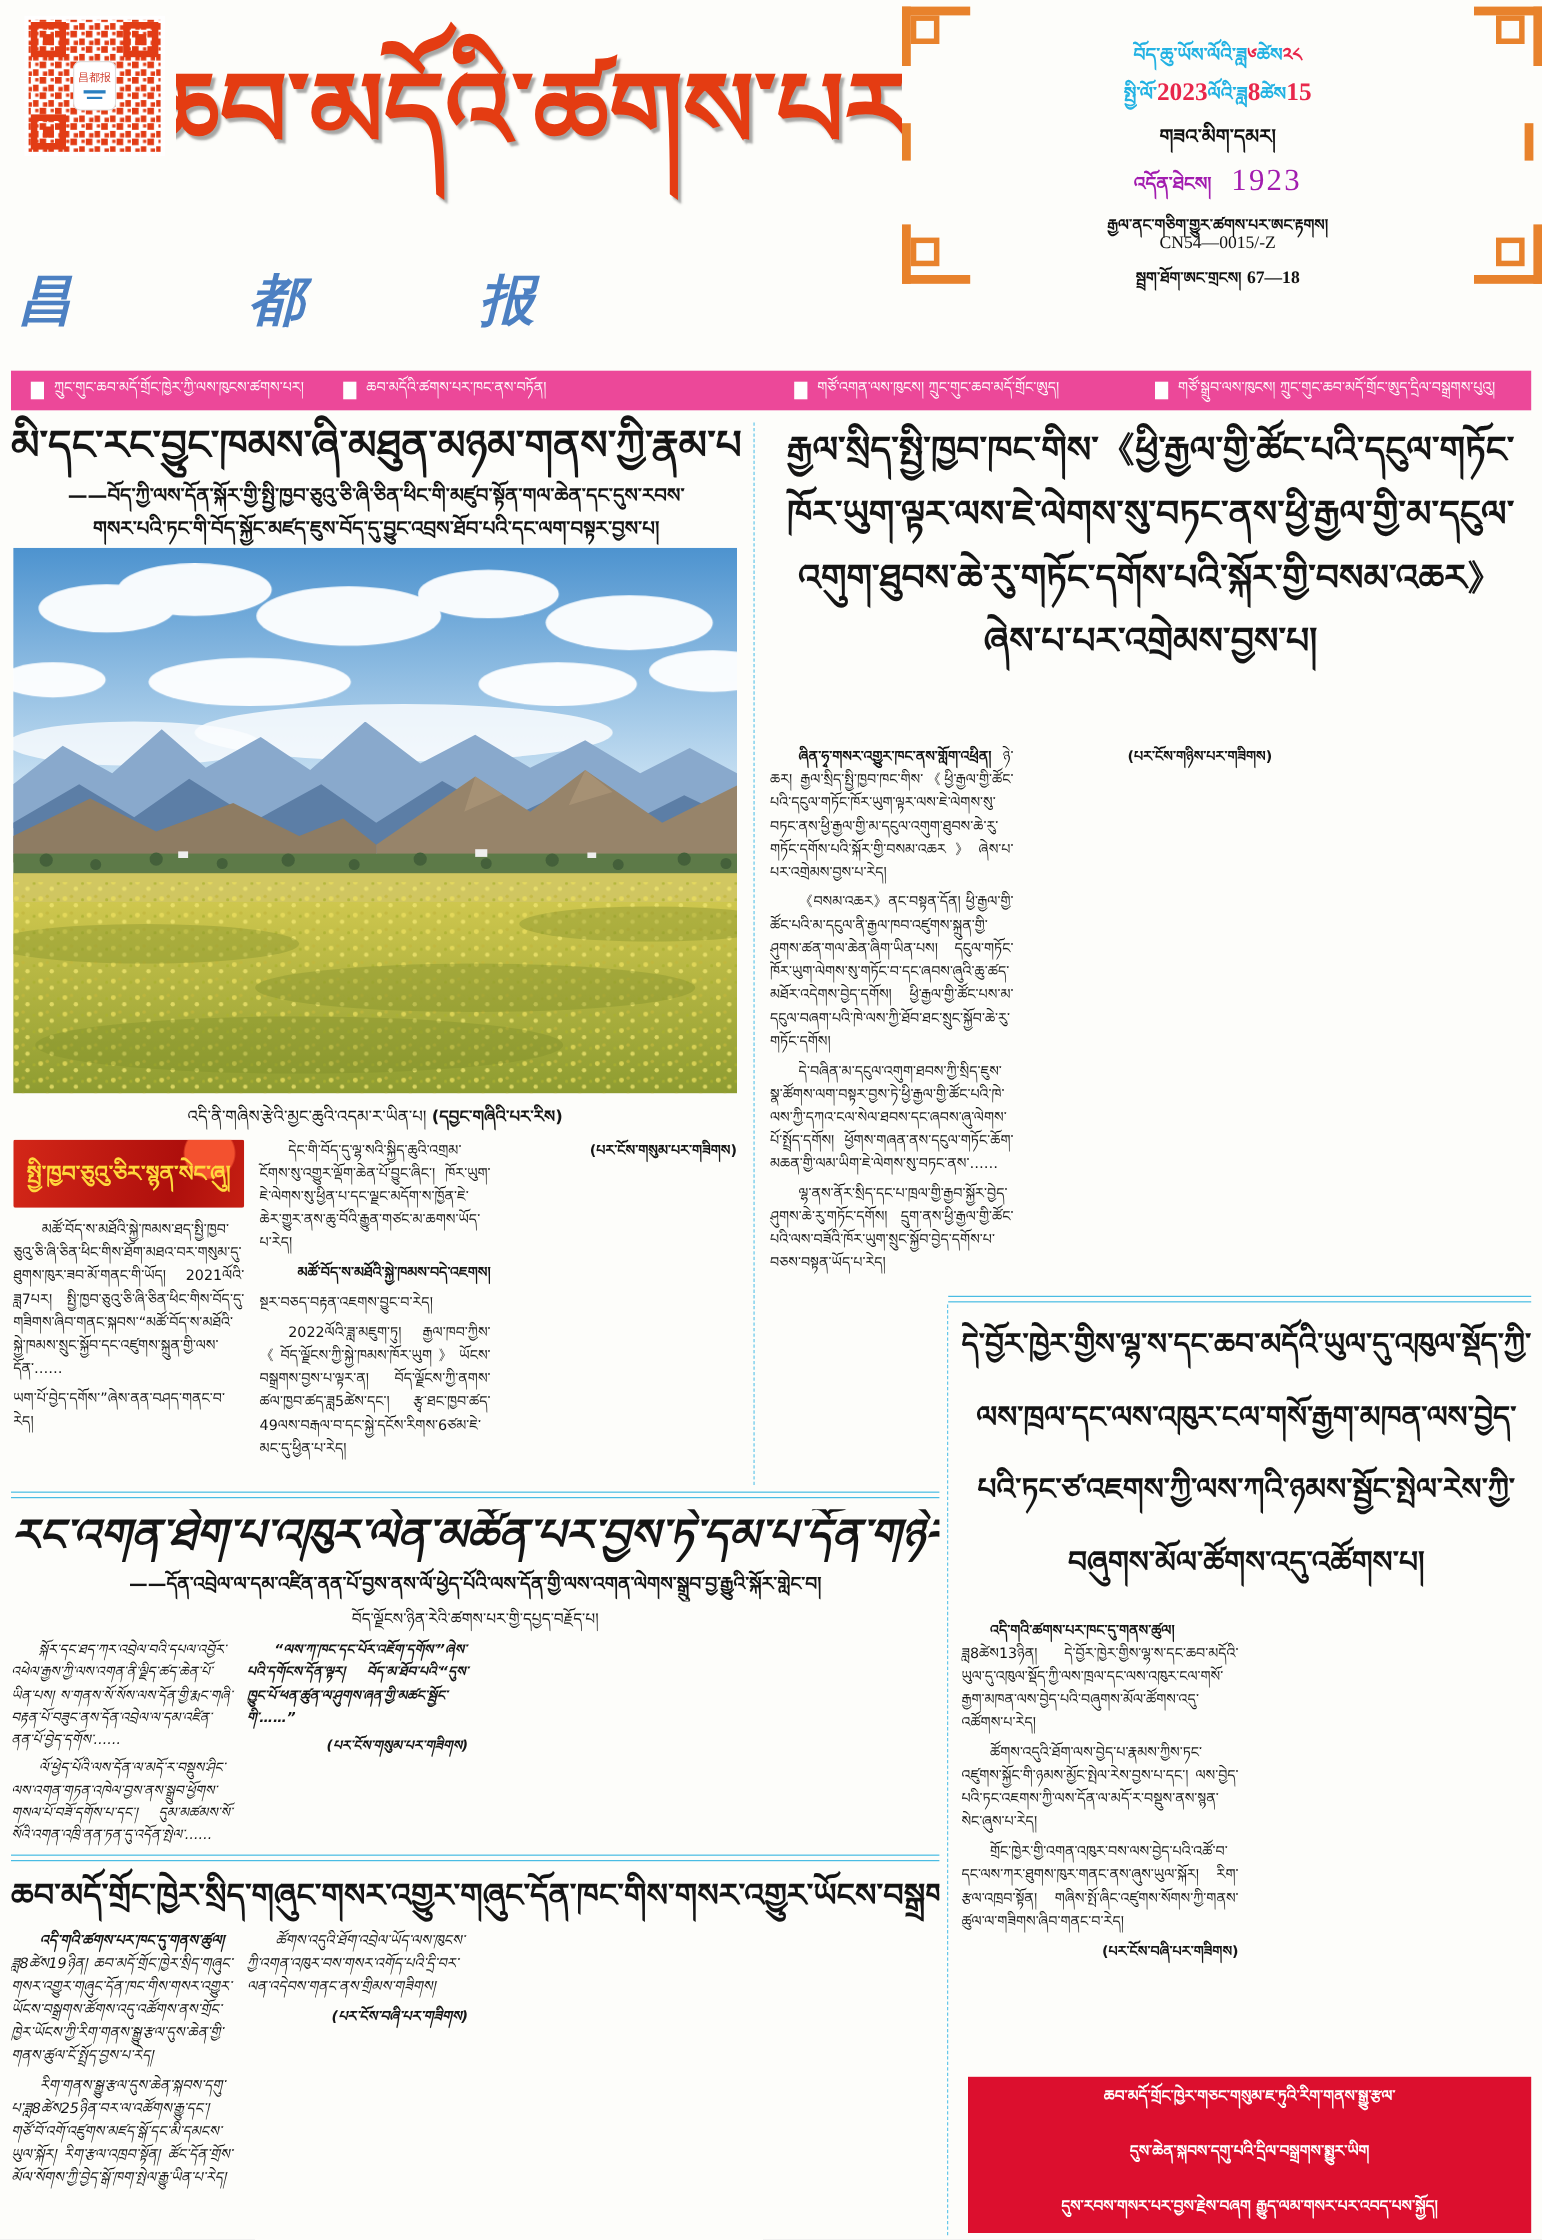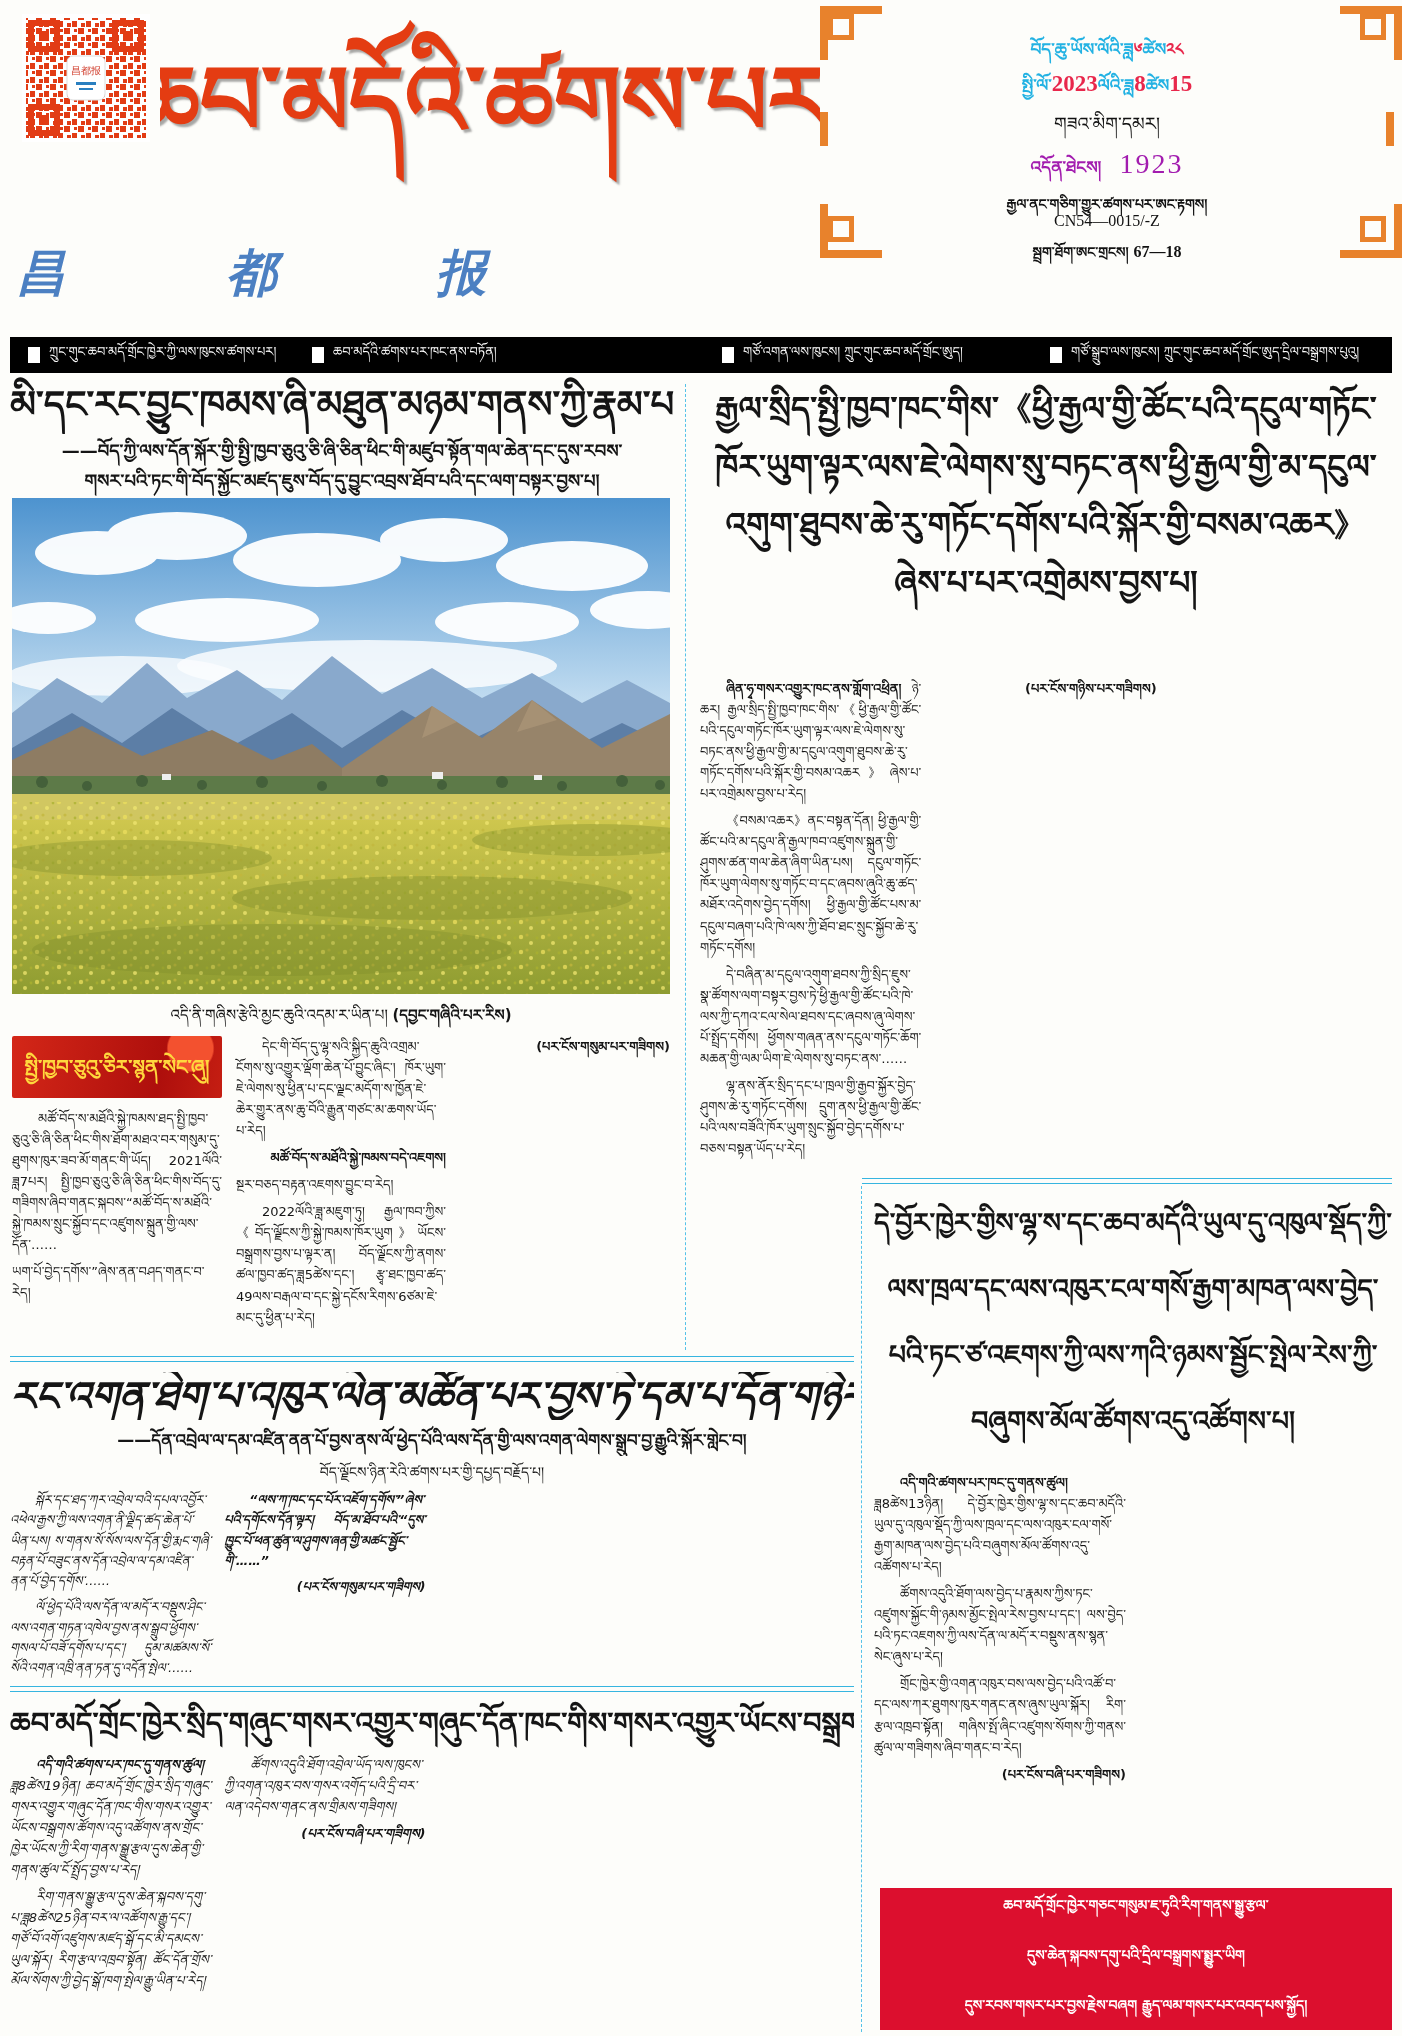--- a/index.html
+++ b/index.html
@@ -12,38 +12,38 @@
       font-size:96px;font-weight:bold;color:#e43c12;text-shadow:3px 3px 2px rgba(60,60,60,.45);
       white-space:nowrap;overflow:hidden;}
   .cn-title{left:16px;top:242px;width:470px;height:62px;display:flex;justify-content:space-between;align-items:center;
       font-size:50px;font-weight:bold;font-style:italic;color:#4c80c2;font-family:"DejaVu Serif",serif;}
   .infobox{left:822px;top:8px;width:570px;height:240px;}
   .infobox .inner{position:absolute;left:0;top:0;right:0;bottom:0;text-align:center;}
   .ib-line{position:absolute;left:0;width:100%;}
   .t-cyan{color:#23b2e3;font-size:17px;font-weight:bold;}
   .t-red{color:#e8274b;font-weight:bold;}
   .t-red-num{color:#e8274b;font-family:"Liberation Serif",serif;font-size:23px;font-weight:bold;}
-  .weekday{font-size:18px;font-weight:normal;color:#111;}
+  .weekday{font-size:18px;font-weight:bold;color:#111;}
   .issue-row{font-size:17px;font-weight:bold;color:#a21caf;}
   .issue-no{font-family:"Liberation Serif",serif;font-size:28px;font-weight:normal;letter-spacing:2px;margin-left:18px;}
   .small-lab{font-size:14px;color:#111;font-weight:bold;}
   .serif-num{font-family:"Liberation Serif",serif;font-size:16px;color:#111;}
   
   .corn{position:absolute;width:54px;height:46px;}
   .corn:before{content:"";position:absolute;width:100%;height:100%;border:0 solid #e8822c;}
   .c-tl:before{border-top-width:8px;border-left-width:8px;}
   .c-tr:before{border-top-width:8px;border-right-width:8px;}
   .c-bl:before{border-bottom-width:8px;border-left-width:8px;}
   .c-br:before{border-bottom-width:8px;border-right-width:8px;}
   .corn:after{content:"";position:absolute;width:16px;height:16px;border:5px solid #e8822c;}
   .c-tl:after{left:8px;top:8px;}  .c-tr:after{right:8px;top:8px;}
   .c-bl:after{left:8px;bottom:8px;} .c-br:after{right:8px;bottom:8px;}
   .tab{position:absolute;background:#e8822c;}
   
-  .navbar{left:10px;top:337px;width:1382px;height:36px;background:#000000;}
+  .navbar{left:10px;top:337px;width:1382px;height:36px;background:#ec4899;}
   .nav-item{position:absolute;top:0;height:36px;display:flex;align-items:center;gap:9px;
       color:#fff;font-size:13px;white-space:nowrap;}
   .bullet{width:12px;height:16px;background:#fff;flex:0 0 auto;}
   
   .vrule{border-left:1px dashed #55c2e8;width:0;}
   .hrule{height:4px;border-top:1px solid #36b5e0;border-bottom:1px solid #36b5e0;}
   
   .lead-h{left:10px;top:376px;width:664px;height:58px;font-size:37px;font-weight:bold;text-align:center;
       white-space:nowrap;overflow:hidden;line-height:58px;}
   .lead-sub{left:10px;top:436px;width:664px;height:60px;font-size:18px;font-weight:bold;text-align:center;

